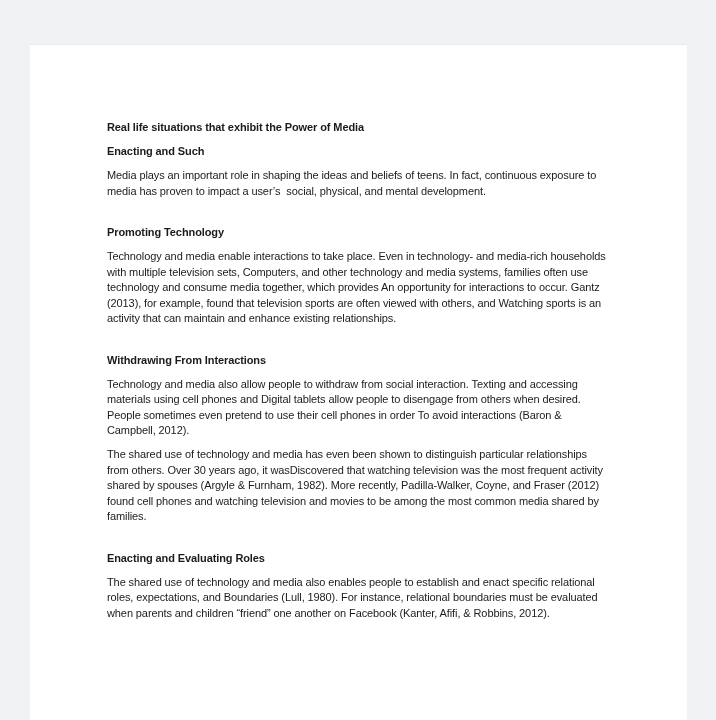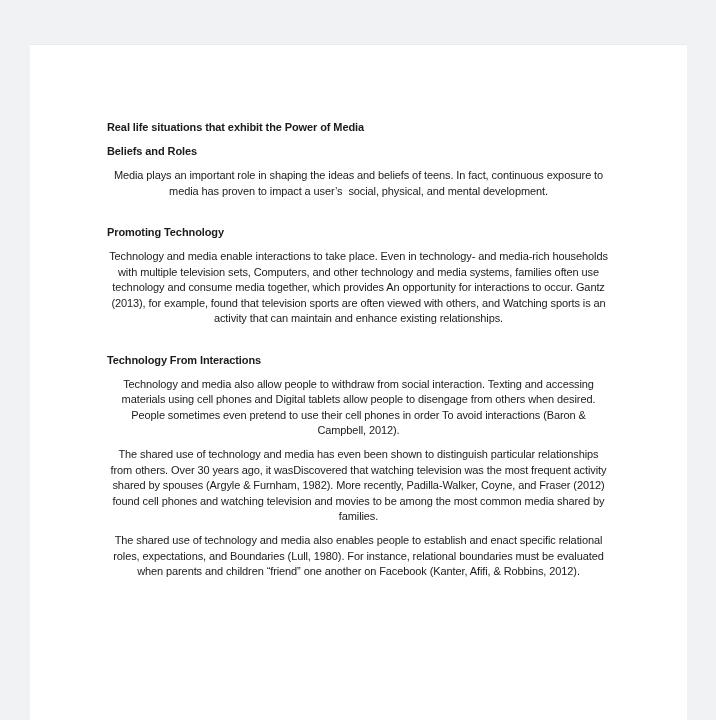--- a/index.html
+++ b/index.html
@@ -31,47 +31,47 @@
     letter-spacing: -0.1px;
     margin: 0 0 8.5px 0;
   }
   .sec-body {
     font-size: 11px;
     font-weight: normal;
     line-height: 15.5px;
     letter-spacing: -0.1px;
     margin: 0 0 8.5px 0;
     white-space: pre-wrap;
-    text-align: center;
   }
   section.gap .sec-heading {
     margin-top: 26px;
   }
 </style>
 </head>
 <body>
 
 <div class="paper">
   <h1 class="doc-title">Real life situations that exhibit the Power of Media</h1>
 
   <section>
-    <h2 class="sec-heading">Beliefs and Roles</h2>
+    <h2 class="sec-heading">Enacting and Such</h2>
     <p class="sec-body">Media plays an important role in shaping the ideas and beliefs of teens. In fact, continuous exposure to media has proven to impact a user’s  social, physical, and mental development.</p>
   </section>
 
   <section class="gap">
     <h2 class="sec-heading">Promoting Technology</h2>
     <p class="sec-body">Technology and media enable interactions to take place. Even in technology- and media-rich households with multiple television sets, Computers, and other technology and media systems, families often use technology and consume media together, which provides An opportunity for interactions to occur. Gantz (2013), for example, found that television sports are often viewed with others, and Watching sports is an activity that can maintain and enhance existing relationships.</p>
   </section>
 
   <section class="gap">
-    <h2 class="sec-heading">Technology From Interactions</h2>
+    <h2 class="sec-heading">Withdrawing From Interactions</h2>
     <p class="sec-body">Technology and media also allow people to withdraw from social interaction. Texting and accessing materials using cell phones and Digital tablets allow people to disengage from others when desired. People sometimes even pretend to use their cell phones in order To avoid interactions (Baron &amp; Campbell, 2012).</p>
   </section>
 
   <section class="gap">
     <p class="sec-body">The shared use of technology and media has even been shown to distinguish particular relationships from others. Over 30 years ago, it wasDiscovered that watching television was the most frequent activity shared by spouses (Argyle &amp; Furnham, 1982). More recently, Padilla-Walker, Coyne, and Fraser (2012) found cell phones and watching television and movies to be among the most common media shared by families.</p>
   </section>
 
   <section class="gap">
+    <h2 class="sec-heading">Enacting and Evaluating Roles</h2>
     <p class="sec-body">The shared use of technology and media also enables people to establish and enact specific relational roles, expectations, and Boundaries (Lull, 1980). For instance, relational boundaries must be evaluated when parents and children “friend” one another on Facebook (Kanter, Afifi, &amp; Robbins, 2012).</p>
   </section>
 </div>
 
 </body></html>

